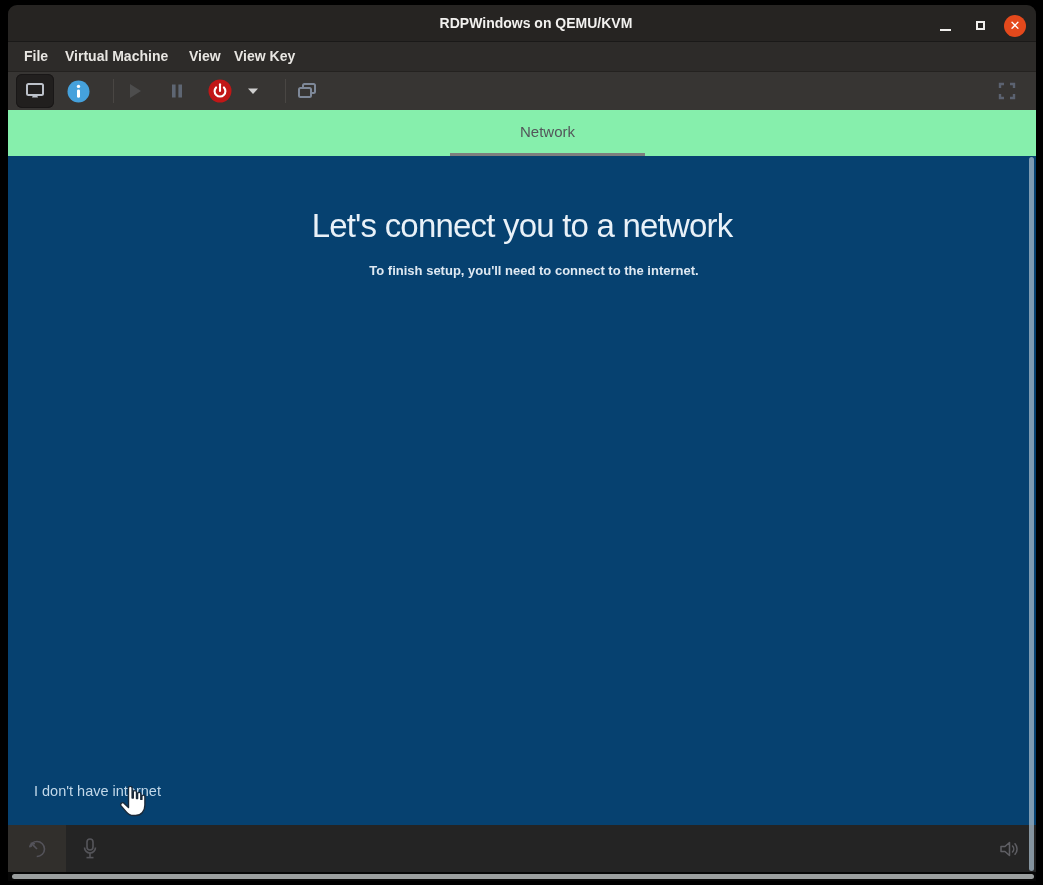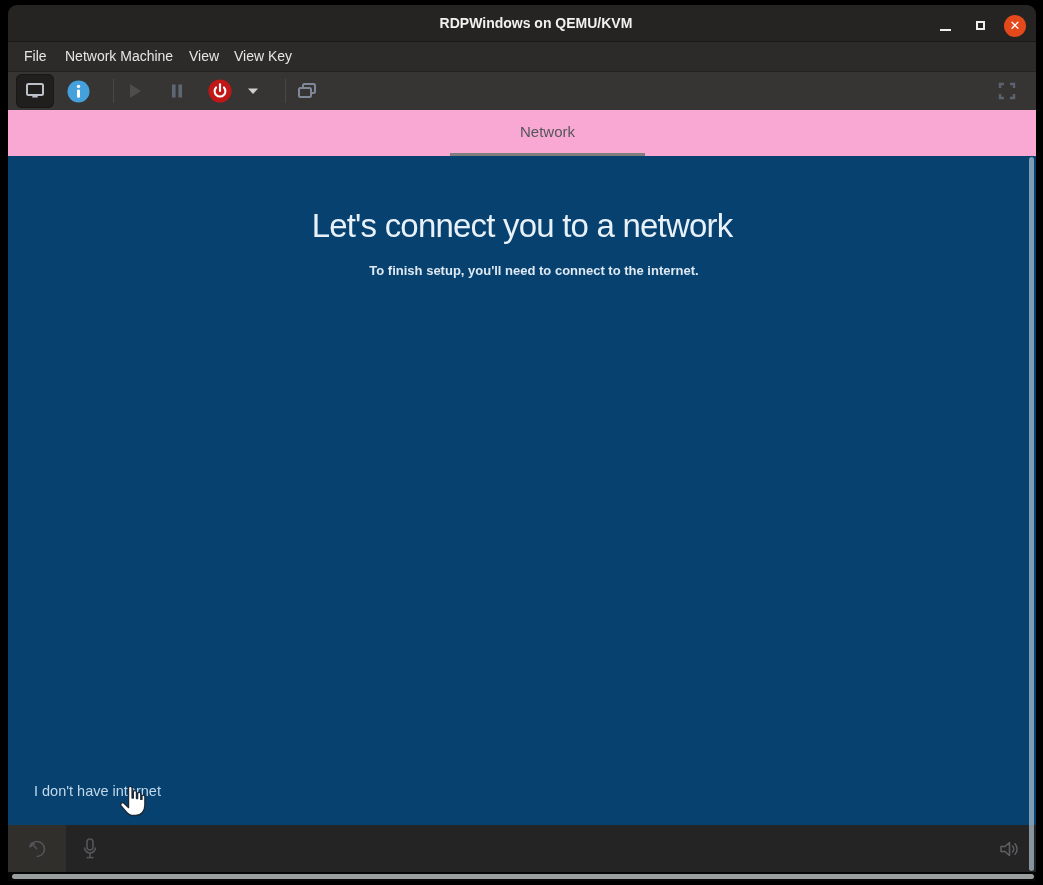--- a/index.html
+++ b/index.html
@@ -18,34 +18,34 @@
   .win-btn { position:absolute; top:10px; width:22px; height:22px; }
   .btn-min  { left:927px; } .btn-max { left:962px; } .btn-close { left:996px; }
   .glyph-min { position:absolute; left:5px; top:14px; width:11px; height:2px; background:#f0efed; }
   .glyph-max { position:absolute; left:6px; top:6px; width:9px; height:9px; border:2px solid #f0efed; }
   .btn-close { border-radius:50%; background:#e4491c; }
   .glyph-close { position:absolute; width:100%; height:100%; color:#fff; font-size:13px;
                  line-height:21px; text-align:center; font-weight:bold; }
 
   
   .menubar { position:absolute; left:0; top:37px; width:100%; height:30px;
-             background:#2d2b29; border-bottom:1px solid #242220; }
+             background:#2d2b29; border-bottom:1px solid #242220;font-weight:bold; }
   .menu-item { position:absolute; top:0; height:30px; line-height:29px;
                color:#e8e6e2; font-size:14px; }
   .mi-0 { left:16px; } .mi-1 { left:57px; } .mi-2 { left:181px; } .mi-3 { left:226px; }
 
   
   .toolbar { position:absolute; left:0; top:67px; width:100%; height:38px; background:#373533; }
   .tb-sep { position:absolute; top:7px; width:1px; height:24px; background:#494643; }
   .tb-btn { position:absolute; top:2px; width:38px; height:34px; display:flex;
             align-items:center; justify-content:center; }
   .tb-active { background:#211f1e; border-radius:6px; box-shadow:inset 0 0 0 1px #191717; }
 
   
-  .vm-header { position:absolute; left:0; top:105px; width:100%; height:46px; background:#f9a8d4; }
+  .vm-header { position:absolute; left:0; top:105px; width:100%; height:46px; background:#86efac; }
   .oobe-tab { position:absolute; left:442px; bottom:0; width:195px; height:46px;
               border-bottom:3px solid #7e7e7e; text-align:center; }
   .oobe-tab-label { display:block; margin-top:13px; color:#53565a; font-size:15px; }
 
   .oobe-body { position:absolute; left:0; top:151px; width:100%; height:669px; background:#064170;padding-left:14px; }
   .oobe-heading { position:absolute; left:0; top:51px; width:100%; text-align:center;
                   color:#e9f1f8; font-size:33px; font-weight:300; letter-spacing:-0.8px; }
   .oobe-subtitle { position:absolute; left:12px; top:107px; width:100%; text-align:center;
                    color:#dfe9f2; font-size:13px; font-weight:600; }
   .oobe-link { position:absolute; left:26px; top:627px; color:#c2d8e9; font-size:14.5px;
@@ -80,21 +80,21 @@
     <div class="win-btn btn-max">
       <div class="glyph-max"></div>
     </div>
     <div class="win-btn btn-close">
       <div class="glyph-close">✕</div>
     </div>
   </div>
 
   <div class="menubar">
     <span class="menu-item mi-0">File</span>
-    <span class="menu-item mi-1">Network Machine</span>
+    <span class="menu-item mi-1">Virtual Machine</span>
     <span class="menu-item mi-2">View</span>
     <span class="menu-item mi-3">View Key</span>
   </div>
 
   <div class="toolbar">
     <div class="tb-btn tb-active" style="left:8px;">
       <svg width="22" height="20" viewBox="0 0 22 20">
         <rect x="3" y="3" width="16" height="11" rx="1.5" fill="none" stroke="#bcc1c9" stroke-width="2"></rect>
         <path d="M8 16.5 L14 16.5 L13 14 L9 14 Z" fill="#bcc1c9"></path>
       </svg>

